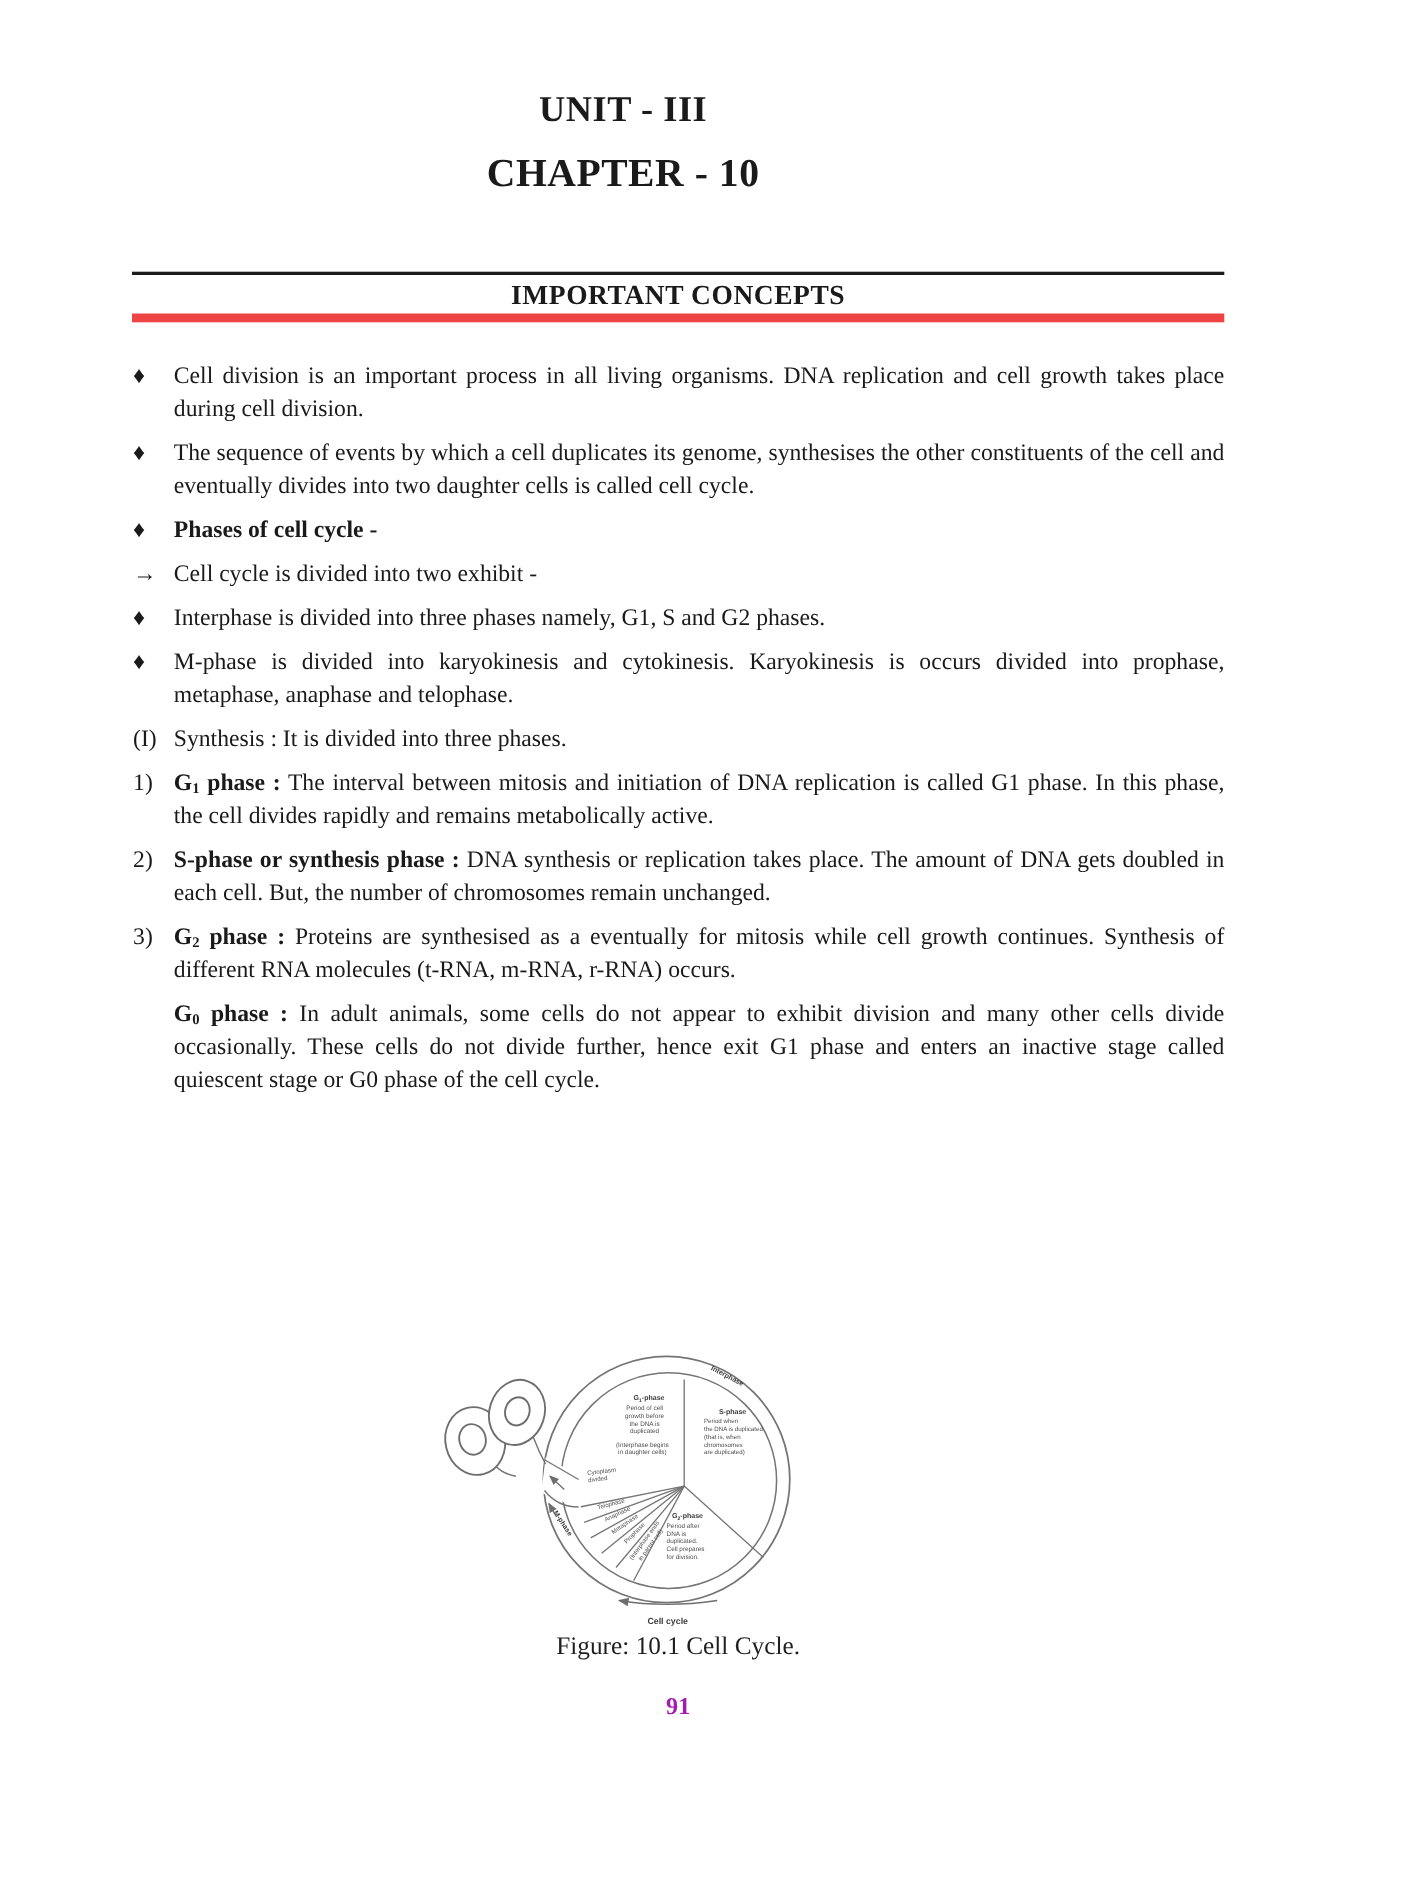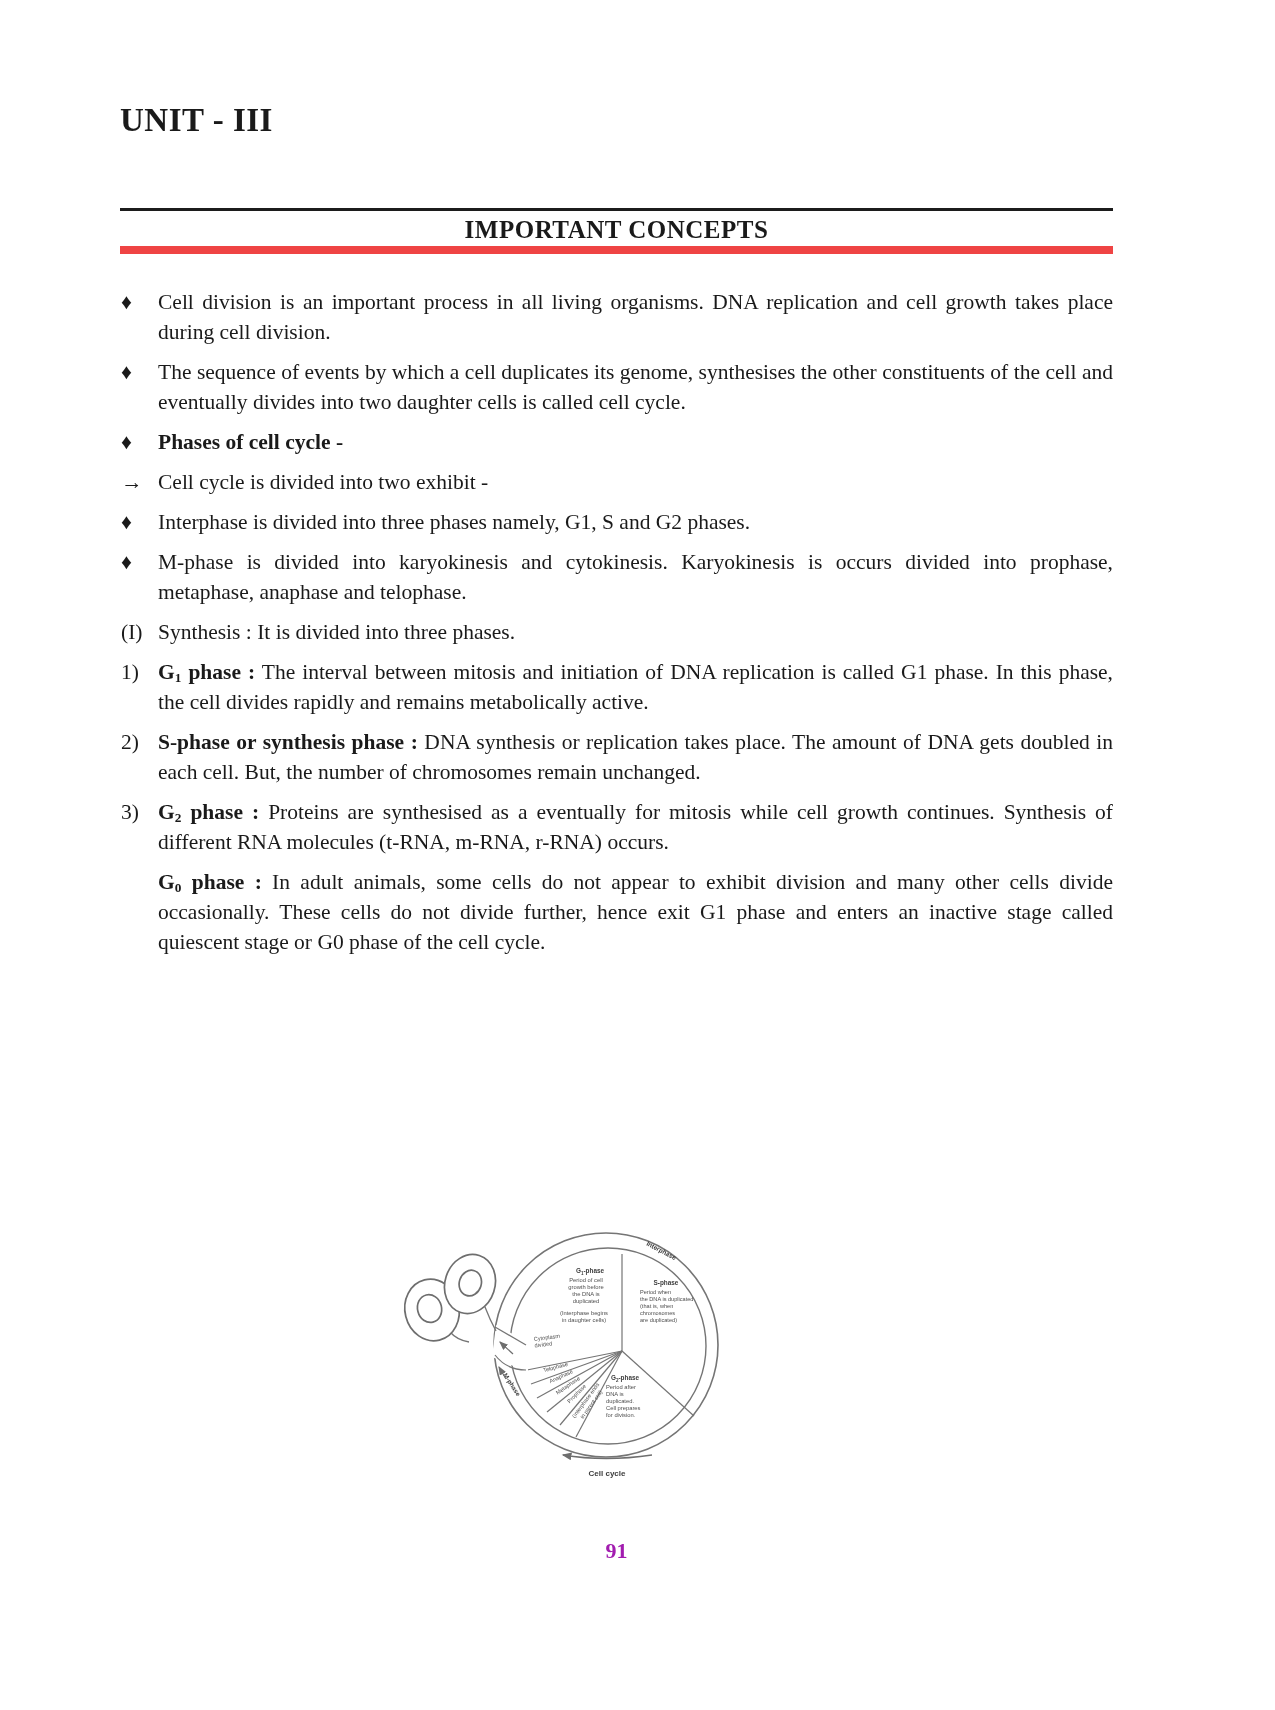--- a/index.html
+++ b/index.html
@@ -2,21 +2,21 @@
 <html><head>
 <meta charset="utf-8">
 <style>
   html,body { margin:0; padding:0; background:#e8e8e8; }
   .page {
     position:relative; width:1275px; height:1710px; margin:0 auto;
     background:#ffffff; font-family:"Liberation Serif", serif; color:#1a1a1a;
     overflow:hidden;
   }
   .content { position:absolute; left:120px; top:0; width:993px; }
-  .title-block { margin-right:100px; padding-top:100px; }
+  .title-block { margin-right:100px; text-align:center; padding-top:80px; }
   .unit-title   { font-weight:bold; font-size:33px; line-height:40px; letter-spacing:0.5px; }
   .chapter-title{ font-weight:bold; font-size:36px; line-height:44px; margin-top:15px; letter-spacing:0.5px; }
   .main-title   { font-weight:bold; font-size:39px; line-height:48px; margin-top:12px; letter-spacing:0.5px; }
   .section-header {
     margin-top:68px; border-top:3px solid #1c1c1c; border-bottom:8px solid #ef4444;
     padding:5px 0 2px 0; text-align:center; font-weight:bold; font-size:25px; line-height:28px;
     letter-spacing:0.5px;
   }
   .concepts { margin-top:33px; }
   .item { position:relative; padding-left:38px; margin-bottom:10px; font-size:21.5px; line-height:30px; }
@@ -37,20 +37,21 @@
   .fig-name  { font-family:"Liberation Sans", sans-serif; fill:#3c3c3c; font-weight:bold; }
 </style>
 </head>
 <body>
 
 <div class="page">
   <div class="content">
 
     <div class="title-block">
       <div class="unit-title">UNIT - III</div>
+      <div class="chapter-title">CHAPTER - 10</div>
     </div>
 
     <div class="section-header">IMPORTANT CONCEPTS</div>
 
     <div class="concepts">
 
       <div class="item">
         <span class="marker">♦</span>
         <span class="body"><b><span></span><sub></sub><span></span></b><span>Cell division is an important process in all living organisms. DNA replication and cell growth takes place during cell division.</span></span>
       </div>
@@ -204,14 +205,15 @@
           <text x="0" y="-1">(Interphase ends</text>
           <text x="0" y="6">in parent cell)</text>
         </g>
       </g>
 
       <path d="M252,227 Q205,234 163,227" fill="none" stroke="#6e6e6e" stroke-width="1.3" marker-end="url(#arr)"></path>
       <text class="fig-name" font-size="8" x="207" y="248" text-anchor="middle">Cell cycle</text>
     </svg>
   </div>
 
+  <div class="figure-caption">Figure: 10.1 Cell Cycle.</div>
   <div class="page-number">91</div>
 </div>
 
 </body></html>

